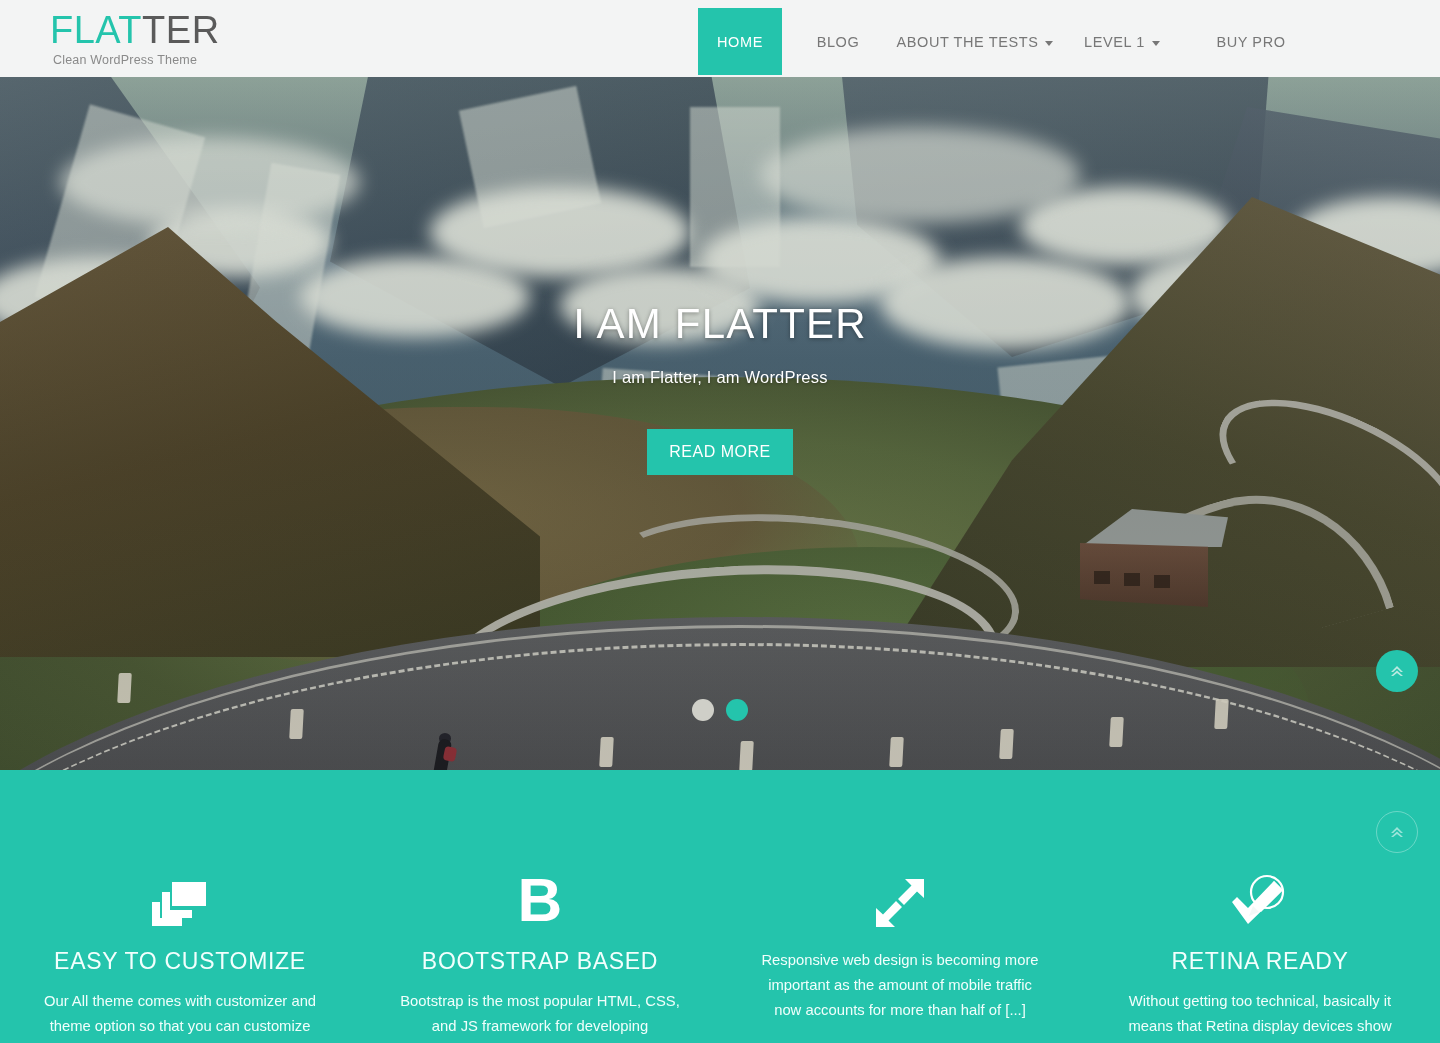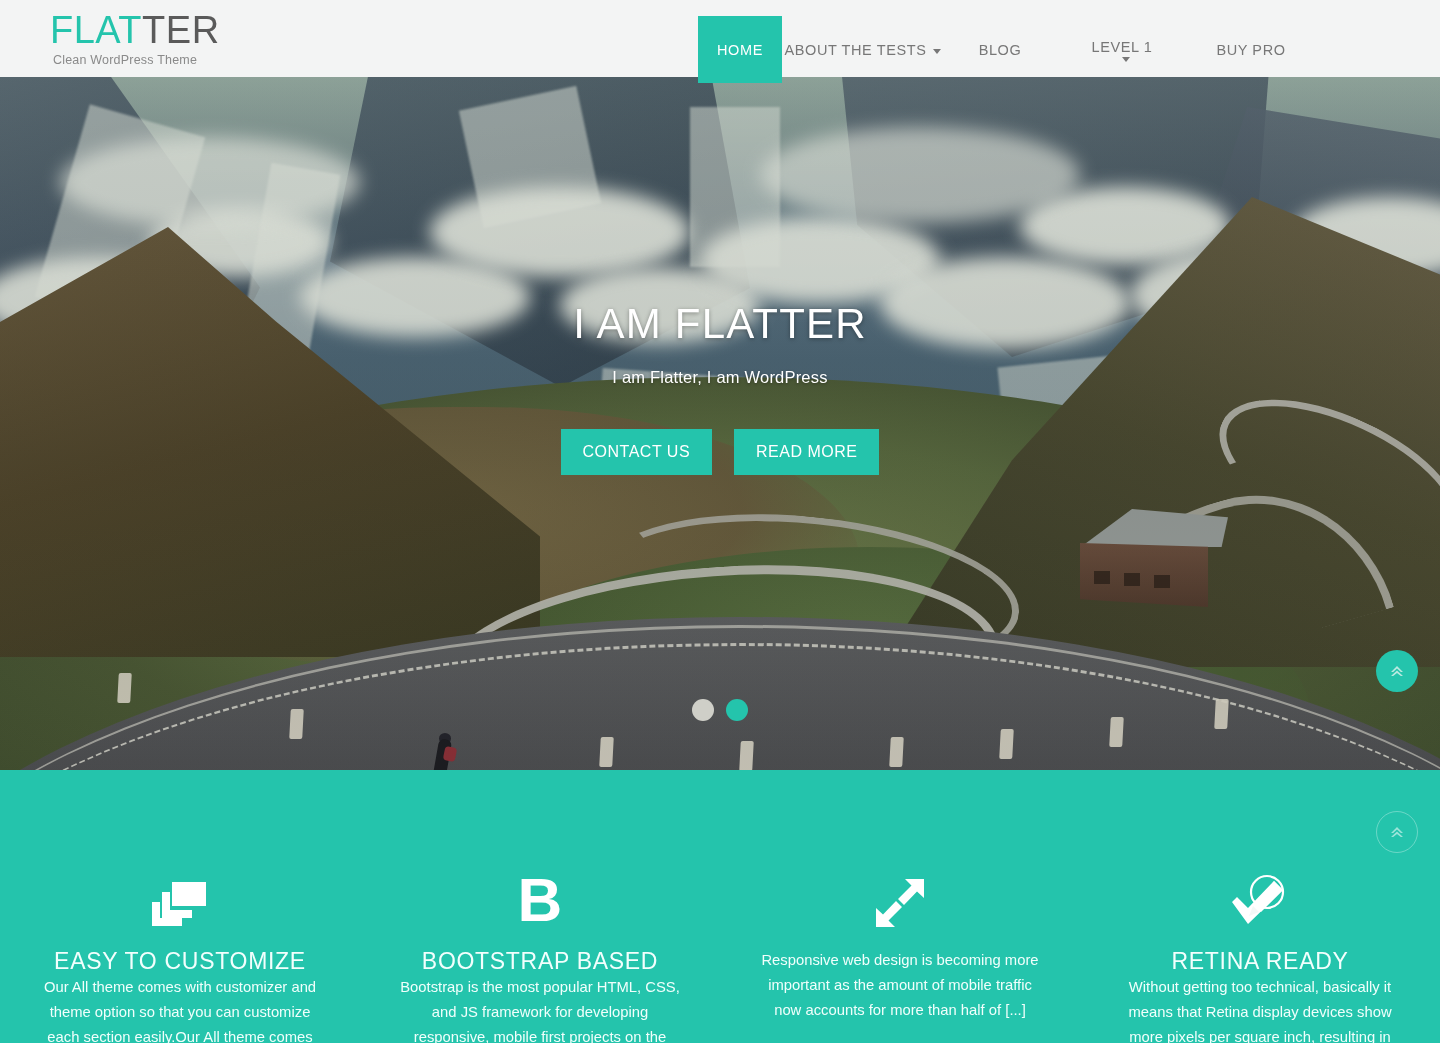--- a/index.html
+++ b/index.html
@@ -26,36 +26,36 @@
     font-weight: 400; white-space: nowrap;
   }
   .brand-a { color: #24c4ac; margin-top: 35px; }
   .brand-b { color: #5a5a5a; }
   .brand-tag {
     font-size: 12.5px; color: #8a8a8a; letter-spacing: .2px;
     margin-top: 1px; padding-left: 3px;
   }
 
   .main-nav {
-    position: absolute; left: 698px; top: 16px;
+    position: absolute; left: 698px; top: 8px;
     height: 67px; display: flex; align-items: stretch;
   }
   .nav-item {
     display: flex; align-items: center; justify-content: center;
     height: 67px; padding: 0 0;
     font-size: 14.5px; letter-spacing: .6px;
     color: #777777; cursor: pointer; white-space: nowrap;
     user-select: none;
   }
   .nav-item.home {
     background: #24c4ac; color: #ffffff; width: 84px;
   }
   .nav-item.blog { width: 112px; }
   .nav-item.about { width: 162px; }
-  .nav-item.level { width: 132px; flex-direction: column; }
+  .nav-item.level { width: 132px; }
   .nav-item.pro { width: 126px; text-align: right; }
   .caret {
     display: inline-block; margin-left: 7px;
     width: 0; height: 0;
     border-left: 4.5px solid transparent;
     border-right: 4.5px solid transparent;
     border-top: 5px solid #777777;
     position: relative; top: 2px;
   }
 
@@ -294,21 +294,21 @@
   .feature {
     flex: 1 1 0; padding: 0 28px; text-align: center; color: #ffffff;
     padding-top: 100px;
   }
   .feature-icon {
     height: 58px; display: flex; align-items: flex-end; justify-content: center;
     margin-bottom: 20px;
   }
   .feature-title {
     font-size: 23px; font-weight: 400; letter-spacing: .7px;
-    color: #f2fffd; 
+    color: #f2fffd; margin-bottom: 14px;
   }
   .feature-text {
     font-size: 14.8px; line-height: 25px; color: #f0fffc;
     max-width: 290px; margin: 0 auto;
   }
   .letter-b {
     font-size: 62px; line-height: 56px; font-weight: bold; color: #ffffff;
     font-family: "Liberation Sans", sans-serif;
   }
 </style>
@@ -320,26 +320,26 @@
   <header class="site-header">
     <div class="brand">
       <div class="brand-title"><span class="brand-a">FLAT</span><span class="brand-b">TER</span></div>
       <div class="brand-tag">Clean WordPress Theme</div>
     </div>
 
     <nav class="main-nav">
       <div class="nav-item home">
           <span>HOME</span>
         </div>
+      <div class="nav-item blog">
+          <span>BLOG</span>
+        </div>
       <div class="nav-item about">
           <span>ABOUT THE TESTS</span>
           <span class="caret"></span>
-        </div>
-      <div class="nav-item blog">
-          <span>BLOG</span>
         </div>
       <div class="nav-item level">
           <span>LEVEL 1</span>
           <span class="caret"></span>
         </div>
       <div class="nav-item pro">
           <span>BUY PRO</span>
         </div>
     </nav>
   </header>
@@ -417,21 +417,20 @@
 
       </div>
     </div>
 
     <div class="hero-overlay"></div>
 
     <div class="hero-content">
       <div class="hero-title">I AM FLATTER</div>
       <div class="hero-sub">I am Flatter, I am WordPress</div>
       <div class="hero-btns">
-        <button class="btn">CONTACT US</button>
         <button class="btn">READ MORE</button>
       </div>
     </div>
 
     <div class="carousel-dots">
       <div class="dot"></div>
       <div class="dot active"></div>
     </div>
   </section>
 

